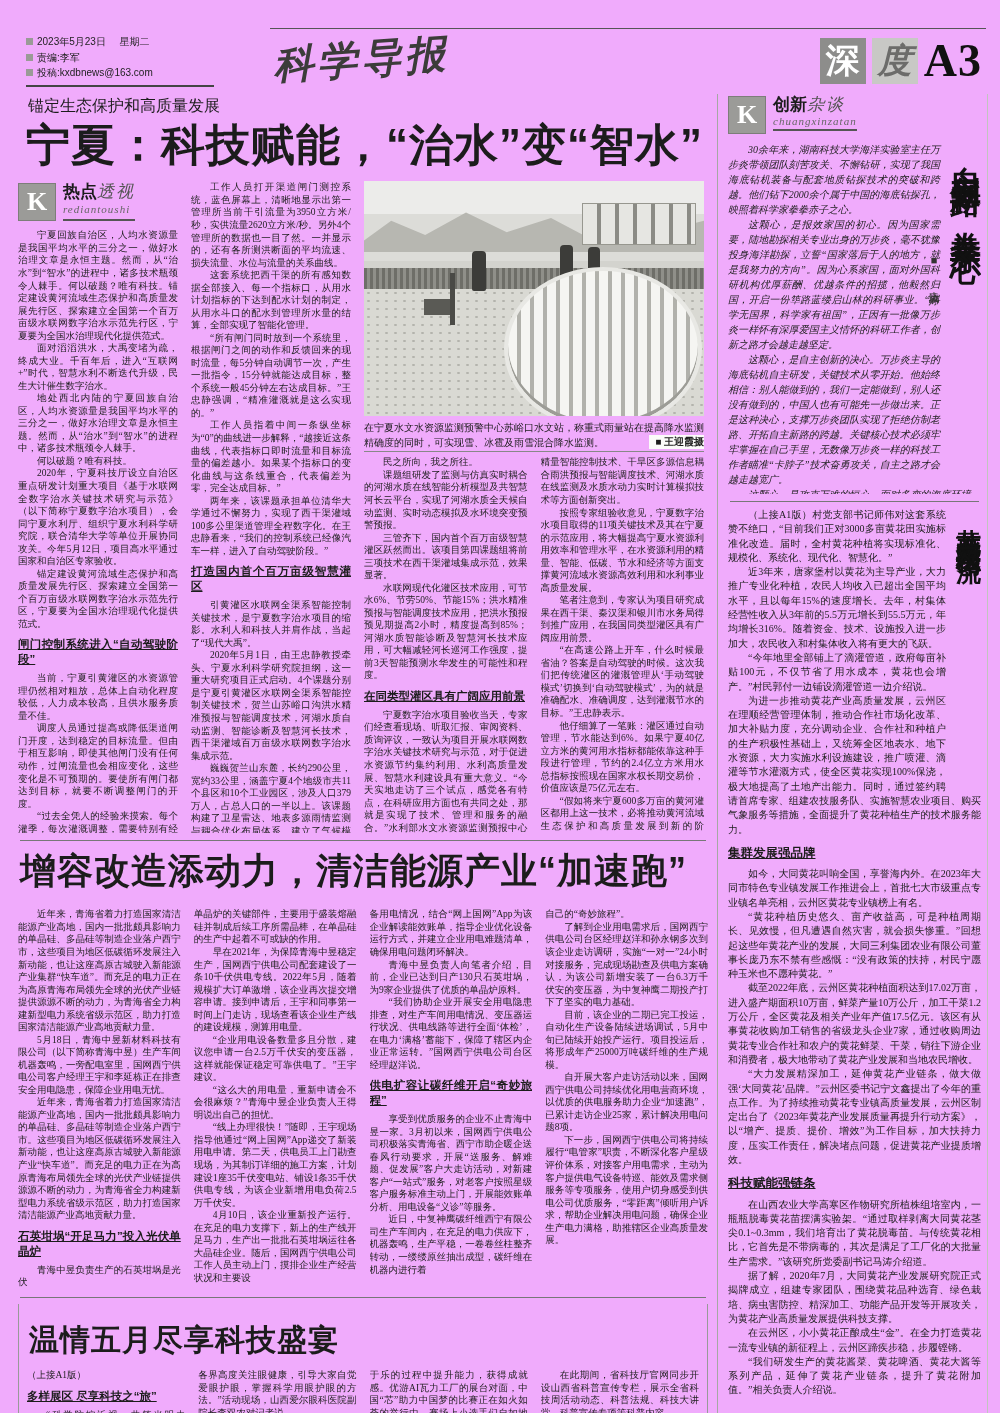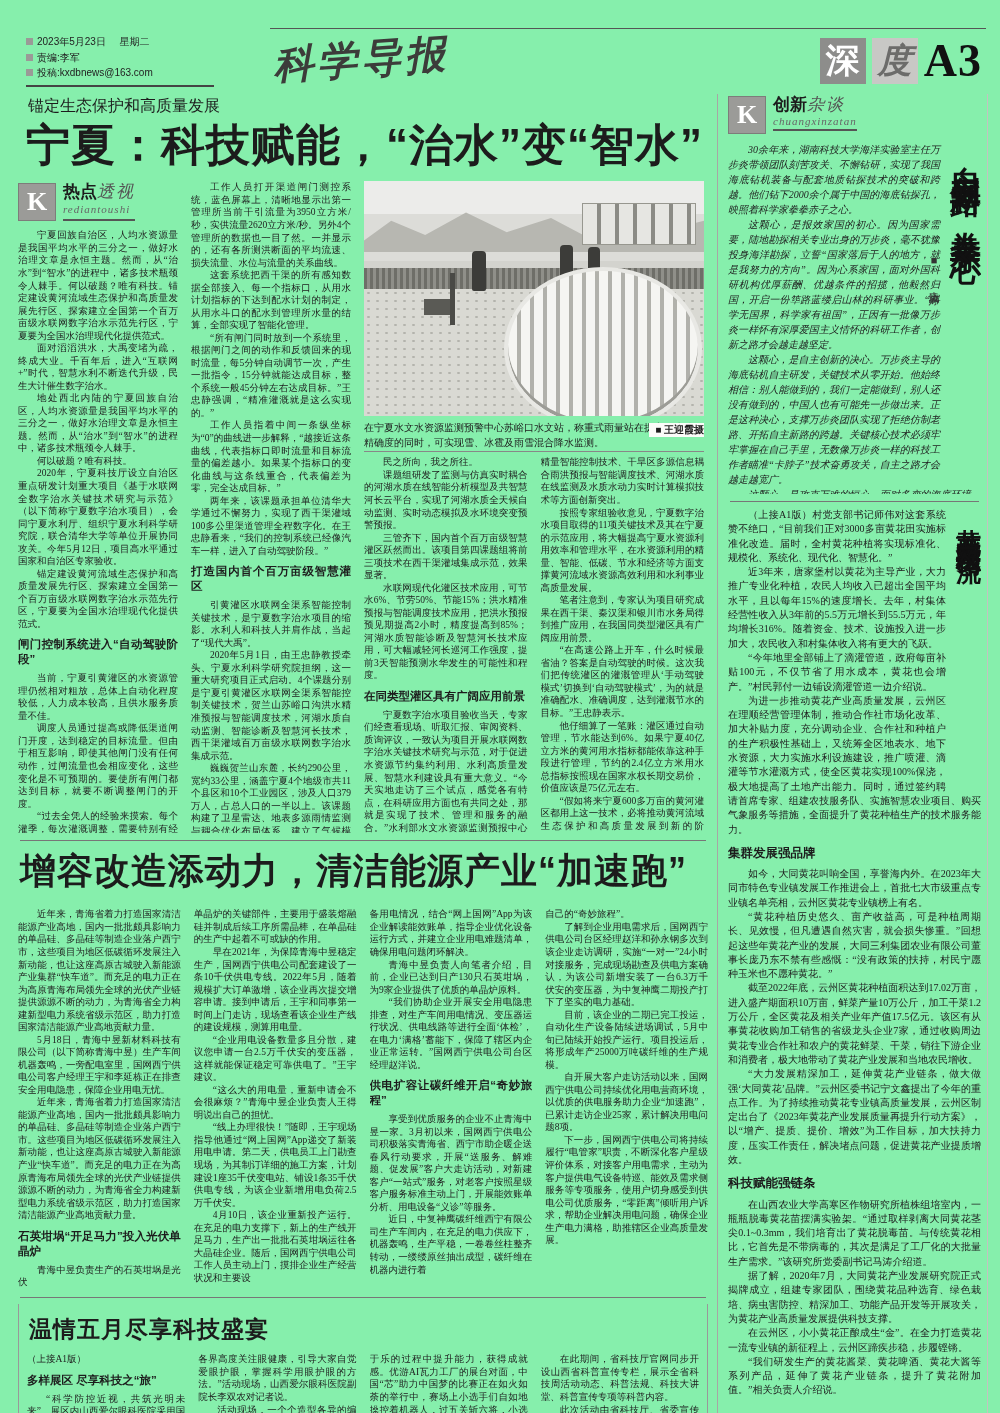--- a/index.html
+++ b/index.html
@@ -1,16 +1,16 @@
 <!DOCTYPE html>
 <html><head>
 <meta charset="utf-8">
 <style>
   html,body{margin:0;padding:0;background:#e9e9e7;}
-  .page{width:1000px;height:1413px;margin:0 auto;background:#86efac;color:#1c1c1c;
+  .page{width:1000px;height:1413px;margin:0 auto;background:#f0abfc;color:#1c1c1c;
         font-family:"Liberation Serif","DejaVu Serif",serif;position:relative;
         box-sizing:border-box;padding:24px 12px 0 18px;overflow:hidden;}
   
   .hdr{position:relative;height:66px;margin-bottom:4px;}
   .hdr-rule{position:absolute;left:252px;right:2px;top:4px;height:1px;background:#555;}
   .hdr-info{position:absolute;left:8px;top:10px;width:188px;border-bottom:2px solid #444;
             padding-bottom:4px;font-family:"Liberation Sans",sans-serif;font-size:10px;color:#222;}
   .hdr-info div{display:flex;align-items:center;gap:4px;line-height:1.55;}
   .sq{width:7px;height:7px;background:#9a9a97;display:inline-block;flex:0 0 auto;}
   .masthead{position:absolute;left:255px;top:8px;font-size:40px;font-weight:bold;font-style:italic;
@@ -24,27 +24,27 @@
   
   .body-wrap{display:flex;align-items:stretch;}
   .main-left{width:690px;flex:0 0 auto;}
   .v-div{width:1px;background:#a7a7a4;margin:0 10px 0 9px;flex:0 0 auto;}
   .right-col{flex:1;display:flex;flex-direction:column;border-right:1px solid #c3c3c0;padding-right:6px;min-width:0;}
   
   .kicker{font-family:"Liberation Sans",sans-serif;font-weight:normal;font-size:16px;margin:2px 0 4px 10px;}
   .headline1{font-family:"Liberation Sans",sans-serif;font-weight:900;font-size:44px;line-height:1.1;
              letter-spacing:1px;margin:0 0 12px 8px;}
   .headline2{font-family:"Liberation Sans",sans-serif;font-weight:900;font-size:36px;margin:2px 0 12px 2px;letter-spacing:1px;}
-  .headline3{font-family:"Liberation Sans",sans-serif;font-weight:900;font-size:23px;margin:8px 0 8px 2px;letter-spacing:1px;}
+  .headline3{font-family:"Liberation Sans",sans-serif;font-weight:900;font-size:30px;margin:14px 0 8px 2px;letter-spacing:1px;}
   .cols{display:flex;gap:13px;overflow:hidden;}
   .ncol{flex:1;min-width:0;overflow:hidden;font-size:9.5px;line-height:1.32;text-align:justify;}
   .b-p{margin:0;text-indent:2em;}
   .b-cont{margin:0;text-indent:0;}
   .b-h{font-family:"Liberation Sans",sans-serif;font-weight:bold;font-size:11.5px;line-height:1.3;
-       margin:7px 0 5px;text-indent:0;}
+       margin:7px 0 5px;text-indent:0;text-decoration:underline;}
   .sec-rule{border:0;border-top:1px solid #777;margin:7px 2px 6px;}
   
   .klogo{display:flex;gap:7px;margin:2px 0 8px;align-items:flex-start;}
   .kbox{width:36px;height:36px;background:#9b9b98;color:#fff;display:flex;align-items:center;
         justify-content:center;font-size:26px;font-weight:bold;border:1px solid #7d7d7a;flex:0 0 auto;}
   .klogo-txt{border-bottom:2px solid #555;padding-bottom:2px;}
   .klogo-line1{font-size:17px;line-height:1.1;white-space:nowrap;}
   .klogo-bold{font-family:"Liberation Sans",sans-serif;font-weight:900;}
   .klogo-script{font-style:italic;color:#555;letter-spacing:2px;}
   .klogo-pinyin{font-style:italic;color:#666;font-size:11px;letter-spacing:1px;}
@@ -61,21 +61,21 @@
   .ph-ground{position:absolute;left:0;right:0;top:46%;bottom:0;background:#d9d9d3;
              background-image:radial-gradient(#b3b3ad 1px,transparent 1.6px);background-size:9px 8px;}
   .ph-fig{position:absolute;background:#3c3c39;border-radius:4px 4px 2px 2px;}
   .ph-picket{position:absolute;right:2px;bottom:-14px;width:190px;height:155px;border-radius:50%;
              background:repeating-linear-gradient(90deg,#f5f5f2 0 9px,#b1b1ab 9px 13px);
              border:4px solid #e8e8e4;box-shadow:0 -4px 0 #9c9c96 inset;}
   .ph-pole{position:absolute;left:86px;top:92px;width:5px;height:52px;background:#4a4a46;}
   .ph-box{position:absolute;left:60px;top:118px;width:26px;height:16px;background:#5a5a55;}
   .caption{font-family:"Liberation Sans",sans-serif;font-size:10px;line-height:1.45;margin:5px 0 4px;
            text-align:justify;position:relative;padding-bottom:1px;border-bottom:1px solid #888;flex:0 0 auto;}
-  .credit{position:absolute;right:0;bottom:14px;font-weight:bold;background:#fbfbf9;padding-left:6px;}
+  .credit{position:absolute;right:0;bottom:2px;font-weight:bold;background:#fbfbf9;padding-left:6px;}
   .inner-cols{display:flex;gap:13px;flex:1;overflow:hidden;}
   
   .vt-float{float:right;position:relative;margin:0 0 6px 10px;}
   .vt-title{writing-mode:vertical-rl;text-orientation:upright;font-weight:900;line-height:1;
             letter-spacing:5px;color:#111;}
   .vt-a .vt-title{font-size:31px;height:330px;}
   .vt-b .vt-title{font-size:25px;height:268px;letter-spacing:3px;}
   .vt-byline{position:absolute;right:40px;top:112px;writing-mode:vertical-rl;text-orientation:upright;
              font-size:11px;color:#333;letter-spacing:2px;white-space:nowrap;}
   .commentary-body{font-size:10px;line-height:1.5;font-style:italic;text-align:justify;}

